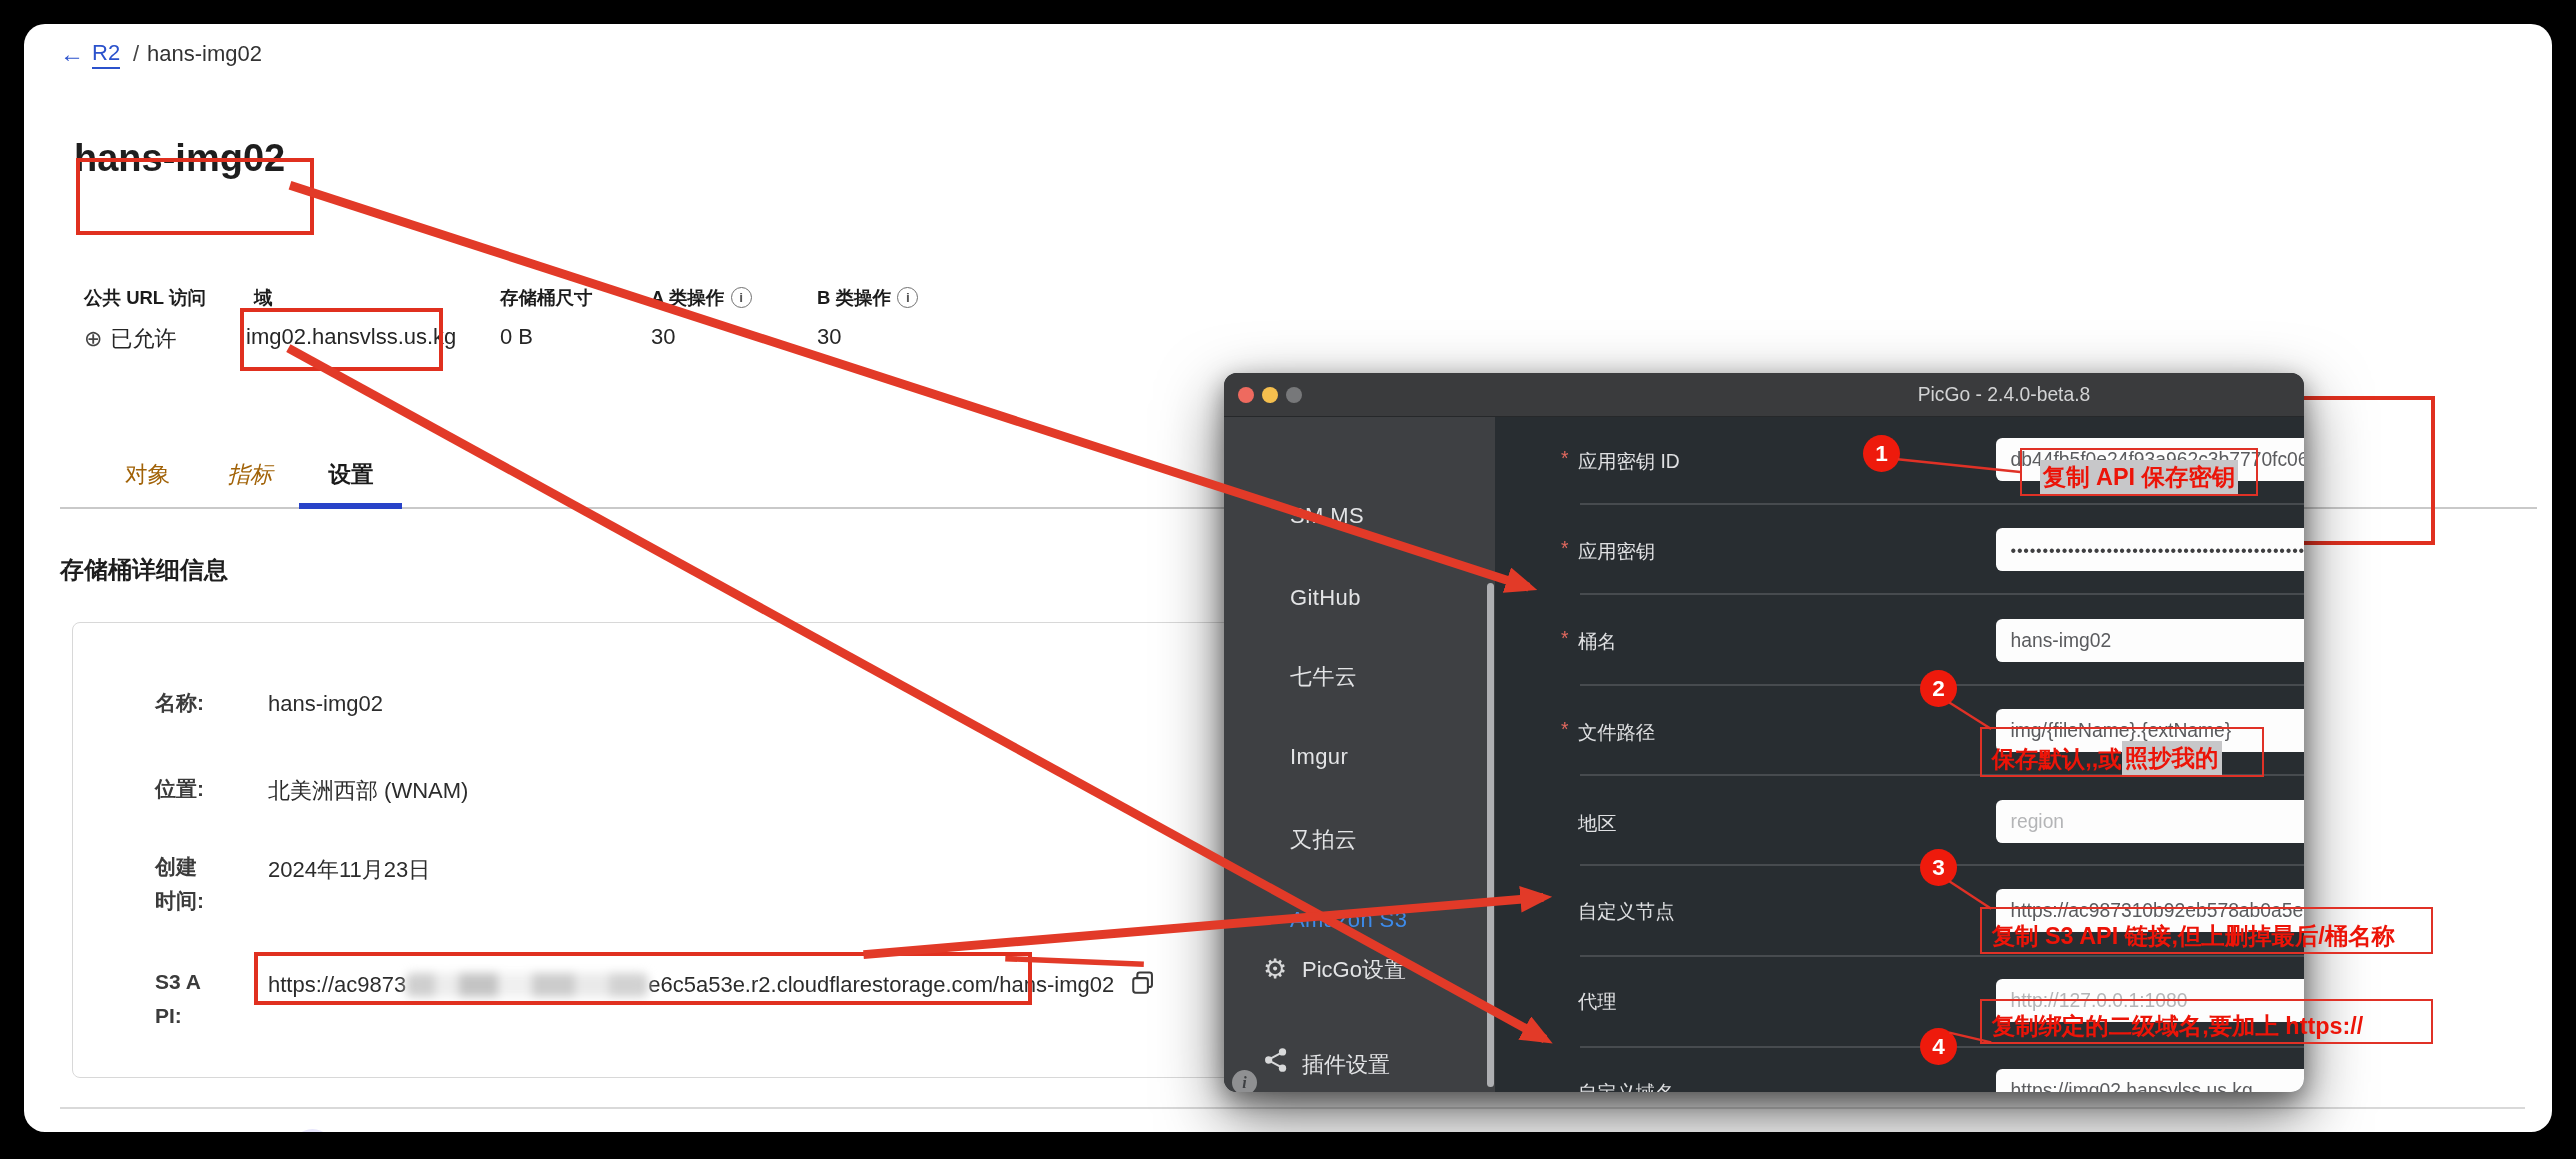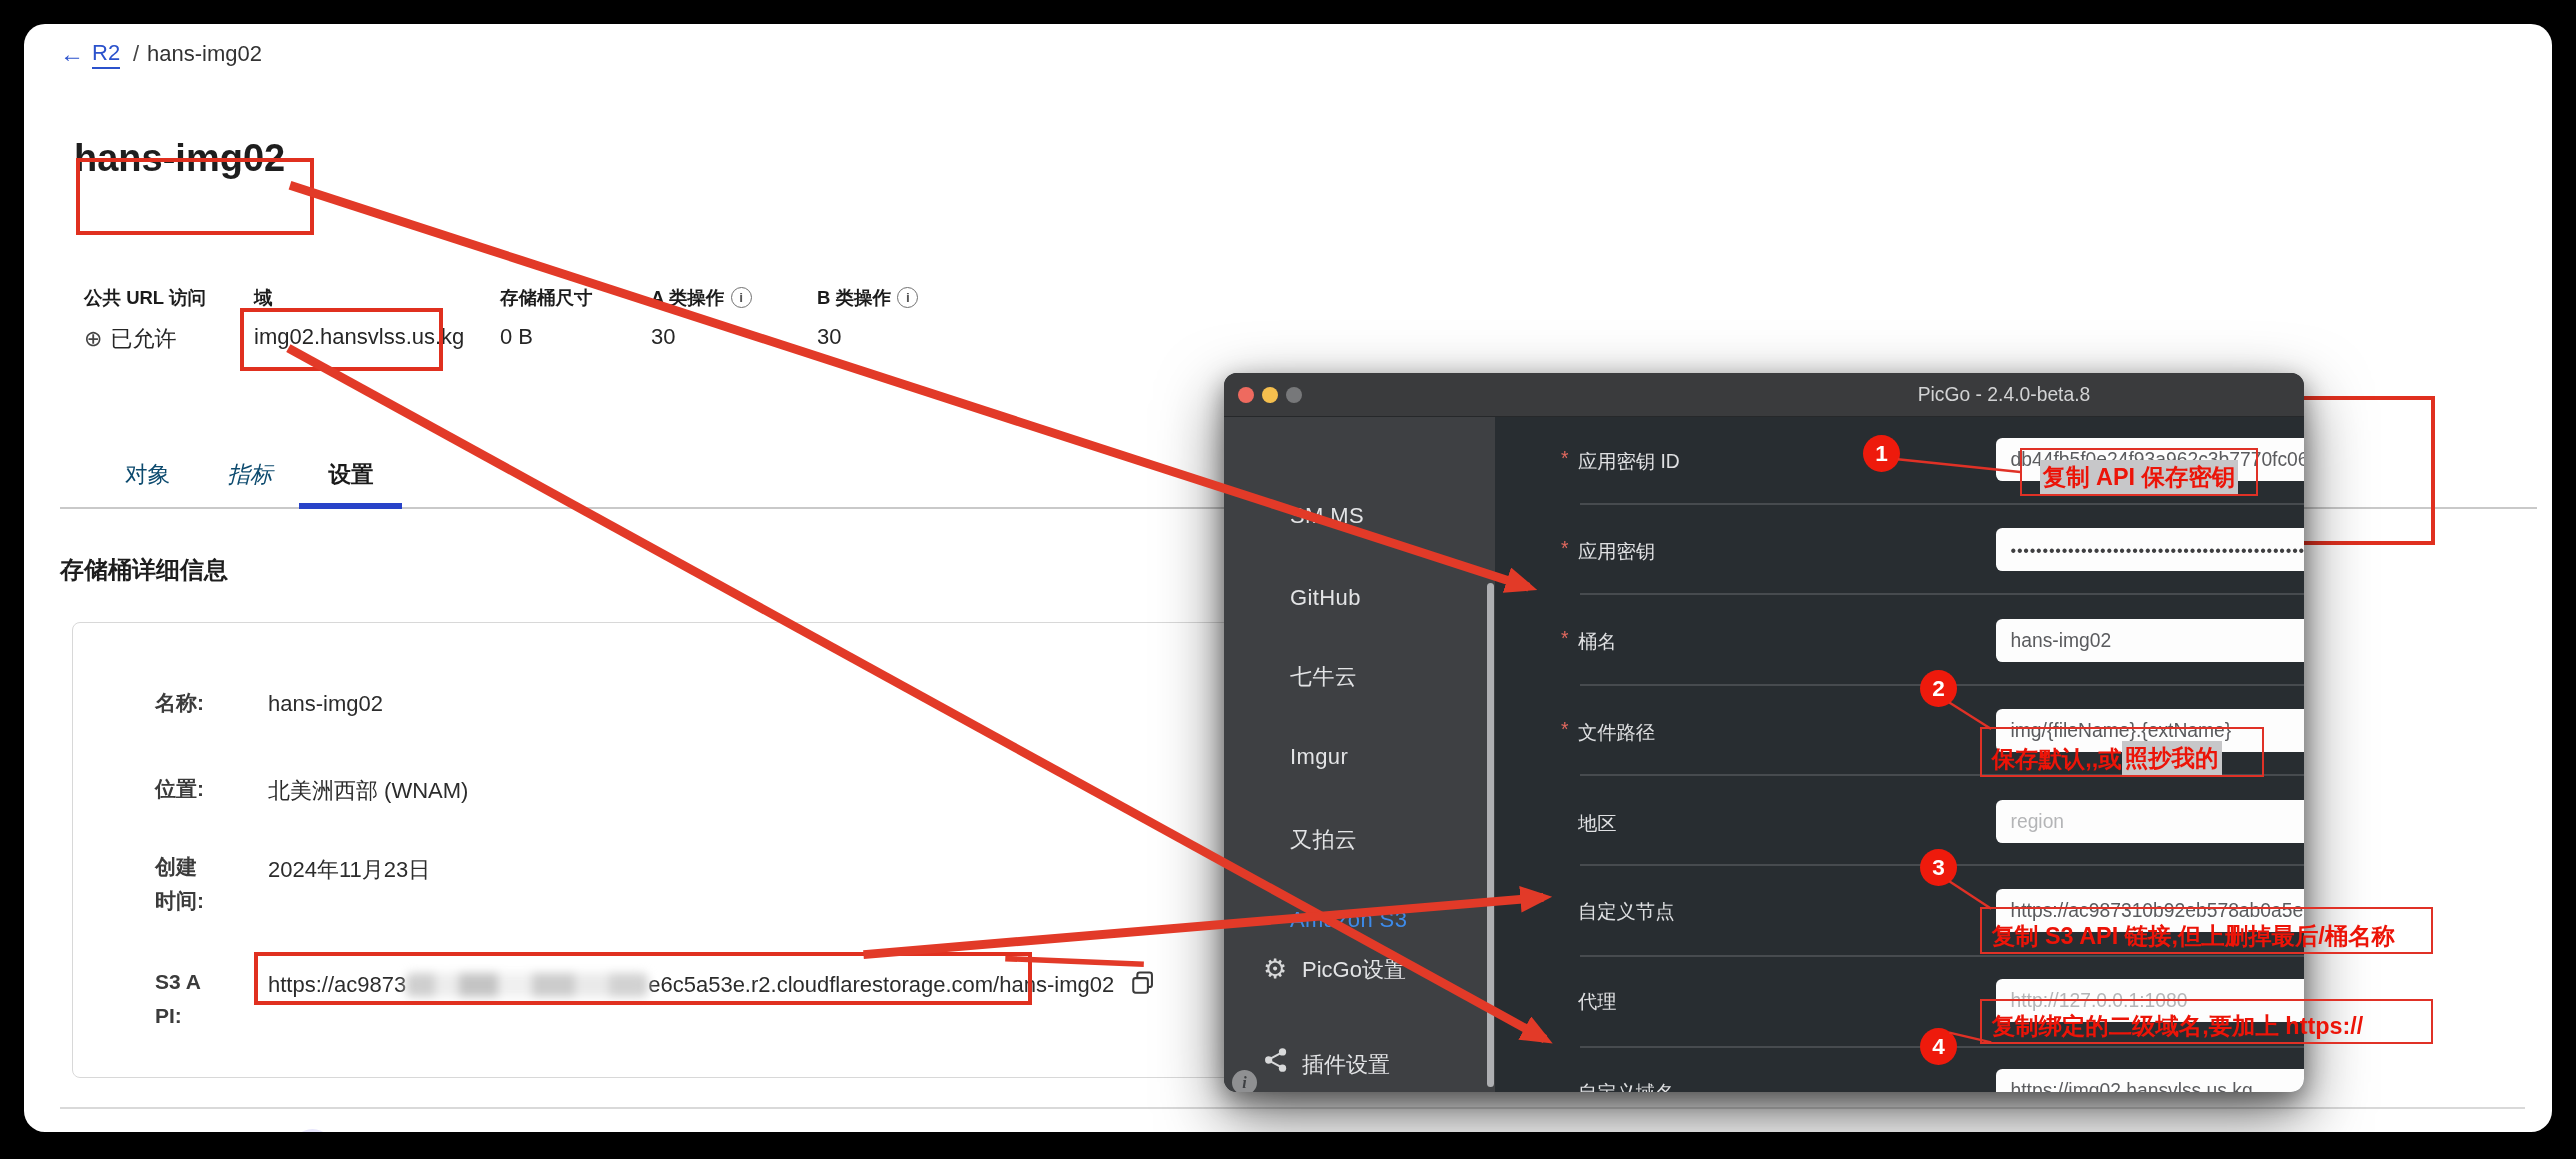--- a/index.html
+++ b/index.html
@@ -11,21 +11,21 @@
   #card{left:24px;top:24px;width:2528px;height:1108px;background:#fff;border-radius:21px;overflow:hidden;z-index:1;}
   #breadcrumb{left:36px;top:16px;font-size:22px;color:#333;display:flex;align-items:center;gap:8px;}
   .bc-arrow{color:#2b52cc;font-size:24px;}
   .bc-link{color:#2b52cc;border-bottom:2px solid #2b52cc;padding-bottom:0.8px;cursor:pointer;}
   .bc-sep{color:#444;margin-left:4.8px;}
   #page-title{left:50px;top:113px;font-size:38px;font-weight:bold;color:#1e1e1e;}
   .stat-label{font-size:18.5px;font-weight:bold;color:#1c1c1c;white-space:nowrap;display:flex;align-items:center;gap:6.4px;}
   .stat-value{font-size:22px;color:#262626;white-space:nowrap;display:flex;align-items:center;gap:8px;}
   .globe{display:inline-block;font-size:22px;color:#444;}
   .info-i{display:inline-flex;align-items:center;justify-content:center;width:21px;height:21px;border:1.6px solid #707070;border-radius:50%;font-size:13.7px;color:#555;font-weight:bold;}
-  .tab{font-size:22.6px;color:#0c4a6e;cursor:pointer;text-align:center;}
+  .tab{font-size:22.6px;color:#a16207;cursor:pointer;text-align:center;}
   .tab.active{color:#1a1a1a;font-weight:bold;}
   .redbox{border:4px solid #e0301f;background:transparent;z-index:6;}
   #section-title{left:36px;top:530px;font-size:24px;font-weight:bold;color:#1d1d1d;}
   #details-box{left:48px;top:598px;width:1170px;height:456px;border:1.6px solid #d8d8d8;border-radius:8px;}
   .d-label{width:52px;font-size:21px;color:#3b3b3b;line-height:34px;word-break:break-all;font-weight:bold;}
   .d-value{font-size:22px;color:#2c2c2c;white-space:nowrap;}
   .blur-patch{display:inline-block;width:242px;height:24px;border-radius:6.4px;vertical-align:-4.8px;
     background:linear-gradient(90deg,#cfcfcf 0 12%,#ededed 12% 22%,#c4c4c4 22% 38%,#f0f0f0 38% 52%,#cccccc 52% 70%,#eaeaea 70% 84%,#d2d2d2 84% 100%);
     filter:blur(4.8px);}
   #divider-bottom{left:36px;top:1083px;width:2465px;height:1.6px;background:#d9d9d9;}
@@ -80,21 +80,21 @@
     <div class="abs stat-label" style="left: 60px; top: 261px;">
         <span>公共 URL 访问</span>
       </div>
       <div class="abs stat-value" style="left: 60px; top: 300px;">
         <span class="globe">⊕</span>
         <span>已允许</span>
       </div>
       <div class="abs stat-label" style="left: 230px; top: 261px;">
         <span>域</span>
       </div>
-      <div class="abs stat-value" style="left: 230px; top: 300px;">
+      <div class="abs stat-value" style="left: 222px; top: 300px;">
         <span>img02.hansvlss.us.kg</span>
       </div>
       <div class="abs stat-label" style="left: 476px; top: 261px;">
         <span>存储桶尺寸</span>
       </div>
       <div class="abs stat-value" style="left: 476px; top: 300px;">
         <span>0 B</span>
       </div>
       <div class="abs stat-label" style="left: 627px; top: 261px;">
         <span>A 类操作</span>

